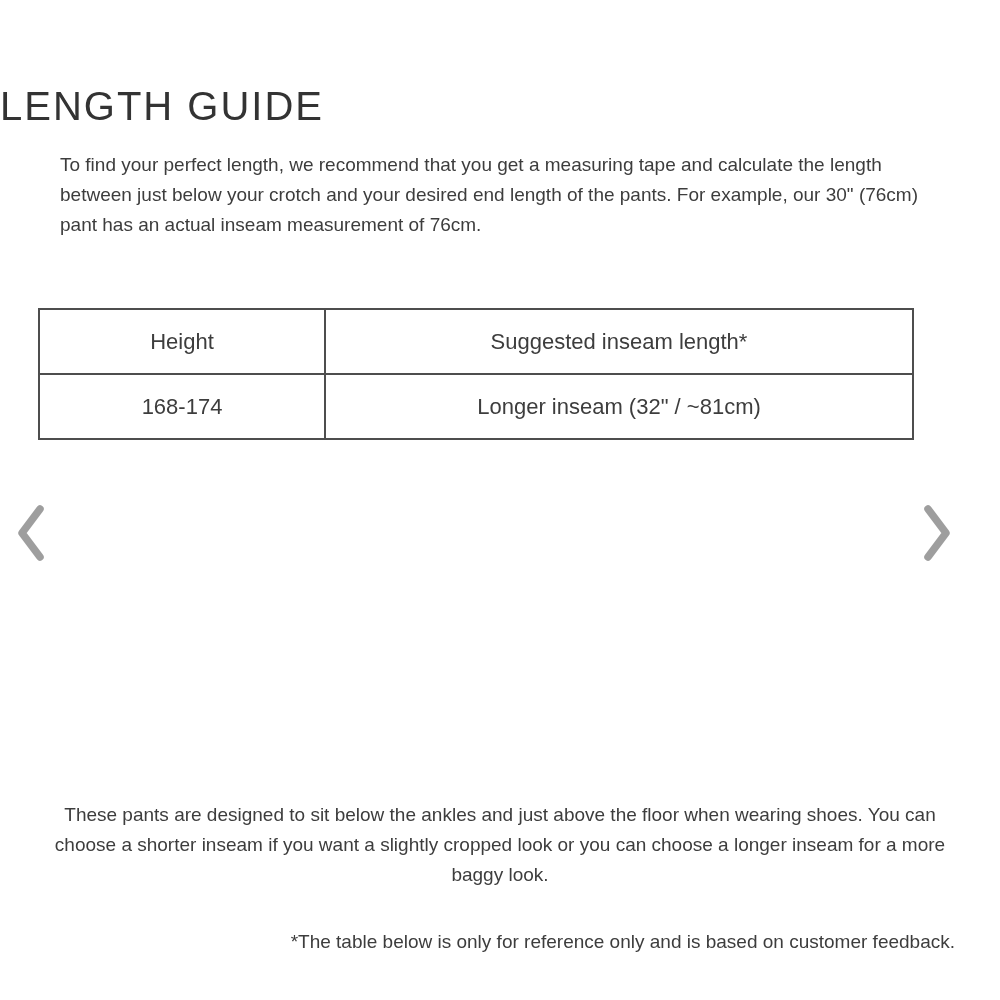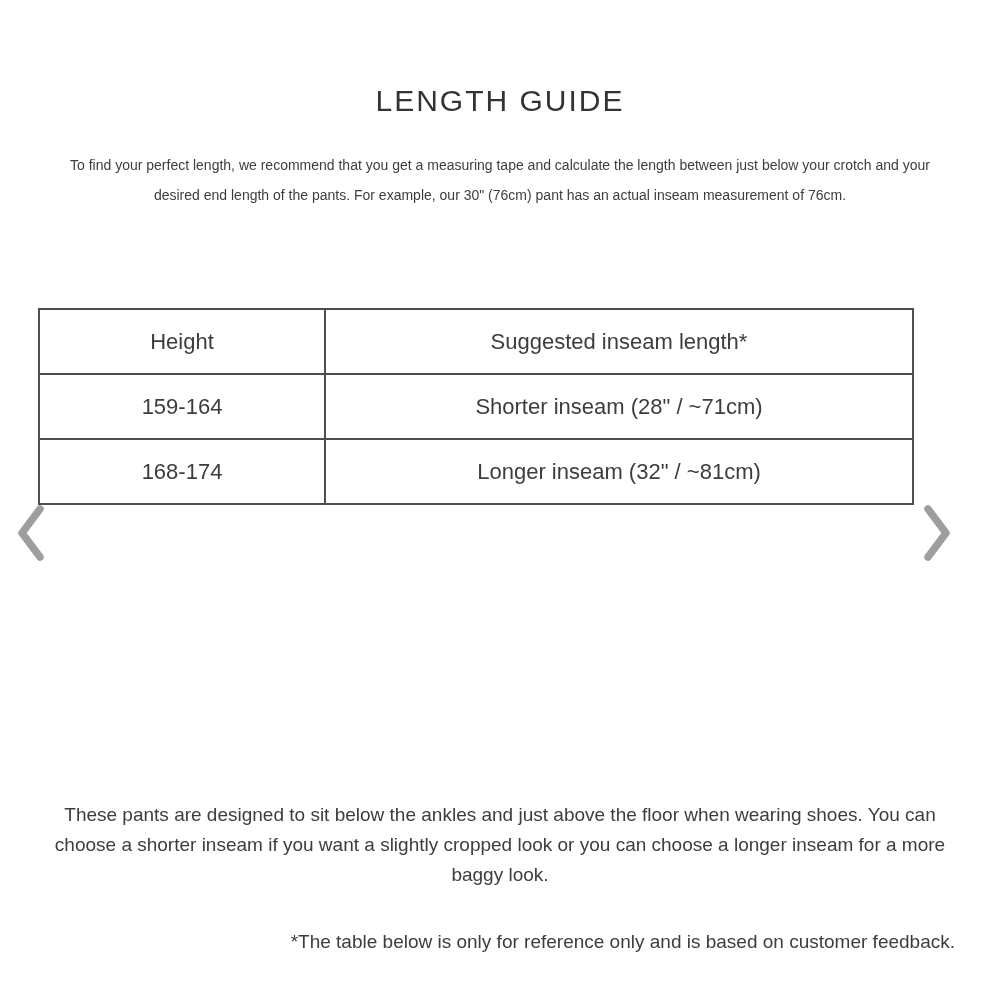--- a/index.html
+++ b/index.html
@@ -13,33 +13,31 @@
     height: 1000px;
     background: var(--bg, #ffffff);
     color: var(--text, #3d3d3d);
     overflow: hidden;
   }
   .page-title {
     position: absolute;
     top: 84px;
     left: 0;
     width: 100%;
-    text-align: center;
-    font-size: 30px;
+    font-size: 40px;
     font-weight: 400;
     letter-spacing: 2px;
     color: #333333;
   }
   .intro {
     position: absolute;
     top: 150px;
     left: 60px;
     width: 880px;
-    text-align: center;
-    font-size: 14px;
+    font-size: 19px;
     line-height: 30px;
     color: var(--text, #3d3d3d);
   }
   .guide-table {
     position: absolute;
     top: 308px;
     left: 38px;
     width: 876px;
     border-collapse: collapse;
     table-layout: fixed;
@@ -104,24 +102,20 @@
       <col class="col-inseam">
     </colgroup>
     <thead>
       <tr>
         <th>Height</th>
         <th>Suggested inseam length*</th>
       </tr>
     </thead>
     <tbody>
         <tr>
-          <td>159-164</td>
-          <td>Shorter inseam (28" / ~71cm)</td>
-        </tr>
-        <tr>
           <td>168-174</td>
           <td>Longer inseam (32" / ~81cm)</td>
         </tr>
       </tbody>
   </table>
 
   <button class="carousel-arrow prev" aria-label="previous">
     <span>
       <svg viewBox="0 0 32 58">
         <polyline points="26,5 8,29 26,53" fill="none" stroke="#9e9e9e" stroke-width="7.5" stroke-linecap="round" stroke-linejoin="round"></polyline>

